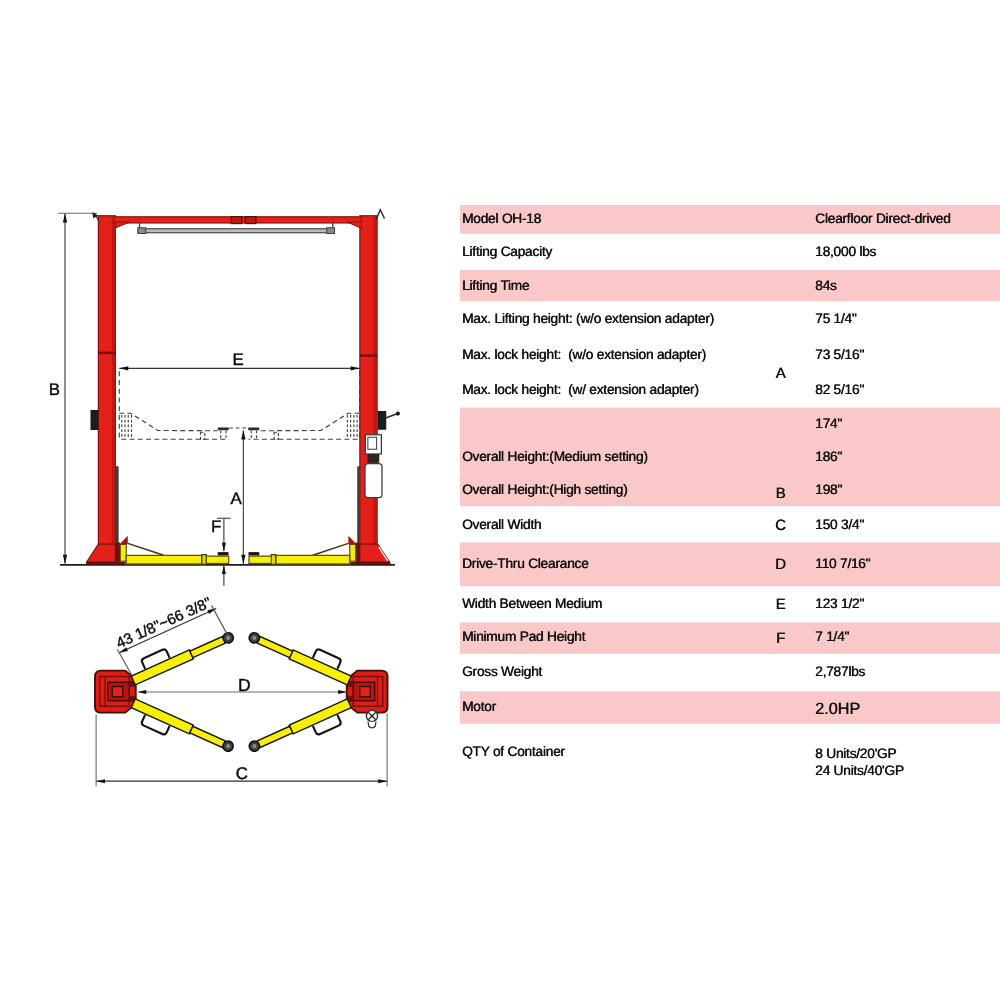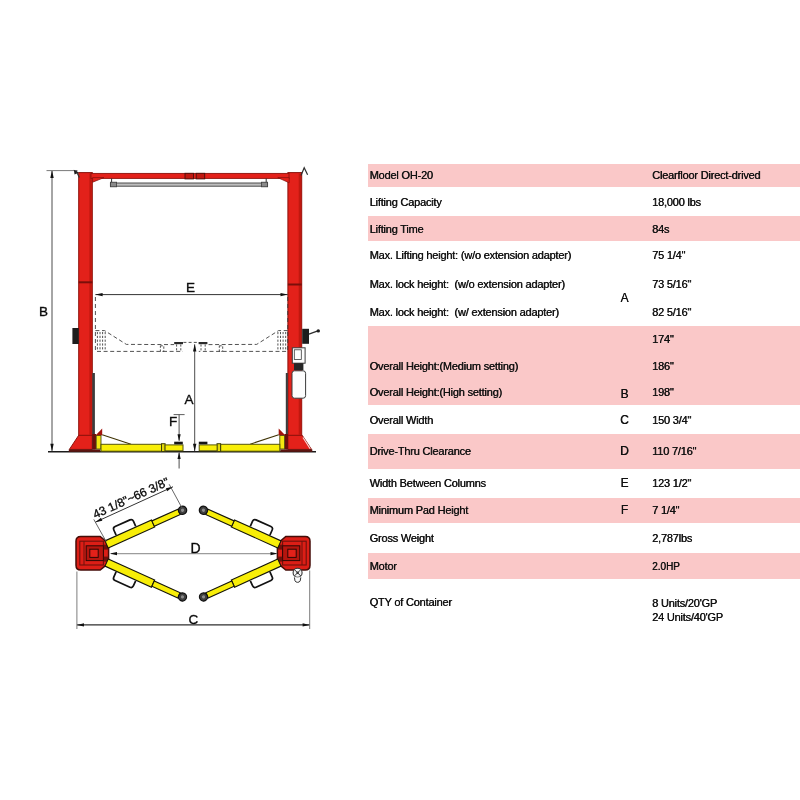--- a/index.html
+++ b/index.html
@@ -2,21 +2,21 @@
 <html><head><meta charset="utf-8">
 <style>
 html,body{margin:0;padding:0;background:#fff;}
 #page{position:relative;width:800px;height:800px;overflow:hidden;font-family:"Liberation Sans",sans-serif;color:#101010;}
 #tbl{position:absolute;left:368px;top:163.5px;width:432px;font-size:11px;letter-spacing:-0.2px;text-shadow:0.4px 0 0 #1a1a1a;}
 .r{position:relative;}
 .pink{background:#fac8c8;}
 .lab{position:absolute;left:1.5px;top:0;bottom:0;display:flex;align-items:center;white-space:nowrap;}
 .ltr{position:absolute;left:241.4px;width:30px;top:0;bottom:0;display:flex;align-items:center;justify-content:center;font-size:12px;letter-spacing:0;}
 .val{position:absolute;left:284px;top:0;bottom:0;display:flex;align-items:center;white-space:nowrap;}
-.big{font-size:10px;letter-spacing:0;}
+.big{font-size:13px;letter-spacing:0;}
 .two{line-height:14.2px;margin-top:16px;}
 #ltrA,#ltrB{position:absolute;width:30px;text-align:center;font-size:12px;line-height:12px;text-shadow:0.4px 0 0 #1a1a1a;}
 </style></head>
 <body>
 <div id="page">
 
 <svg width="800" height="800" viewBox="0 0 800 800" style="position:absolute;left:0;top:0">
 
 <g>
 <line x1="52" y1="171" x2="52" y2="450.8" stroke="#4d4d4d" stroke-width="1"></line>
@@ -261,21 +261,21 @@
 <circle cx="297.6" cy="572.8" r="4.5" fill="#f4f4f4" stroke="#333" stroke-width="1.1"></circle>
 <path d="M294.4,569.6 L300.8,576 M300.8,569.6 L294.4,576" stroke="#333" stroke-width="1"></path>
 <circle cx="297.6" cy="572.8" r="1.2" fill="#333"></circle>
 <path d="M294.4,577.4 L295,580.9 A2.9,2.6 0 0 0 300.2,580.9 L300.8,577.4" fill="#fbfbfb" stroke="#333" stroke-width="1"></path>
 </g>
 </svg>
 
 <div id="tbl">
 
 <div class="r pink" style="height:23.8px">
-        <span class="lab">Model OH-20</span>
+        <span class="lab">Model OH-18</span>
         <span class="val">Clearfloor Direct-drived</span>
       </div>
 
 <div class="r" style="height:29.0px">
         <span class="lab">Lifting Capacity</span>
         <span class="val">18,000 lbs</span>
       </div>
 
 <div class="r pink" style="height:25.0px">
         <span class="lab">Lifting Time</span>
@@ -318,21 +318,21 @@
         <span class="val">150 3/4"</span>
       </div>
 
 <div class="r pink" style="height:35px">
         <span class="lab">Drive-Thru Clearance</span>
         <span class="ltr">D</span>
         <span class="val">110 7/16"</span>
       </div>
 
 <div class="r" style="height:29.0px">
-        <span class="lab">Width Between Columns</span>
+        <span class="lab">Width Between Medium</span>
         <span class="ltr">E</span>
         <span class="val">123 1/2"</span>
       </div>
 
 <div class="r pink" style="height:24.8px">
         <span class="lab">Minimum Pad Height</span>
         <span class="ltr">F</span>
         <span class="val">7 1/4"</span>
       </div>
 

